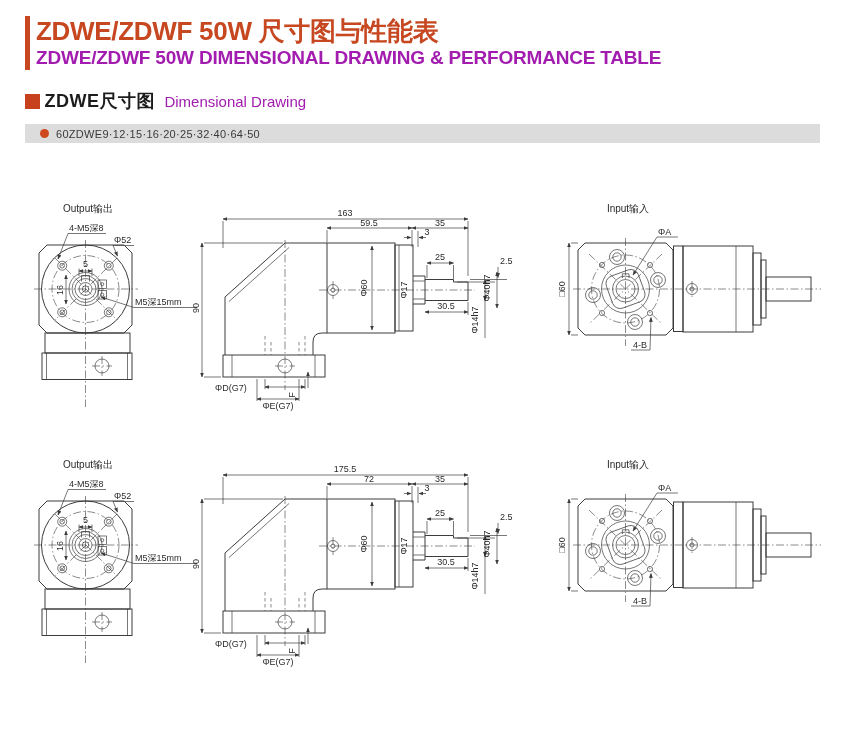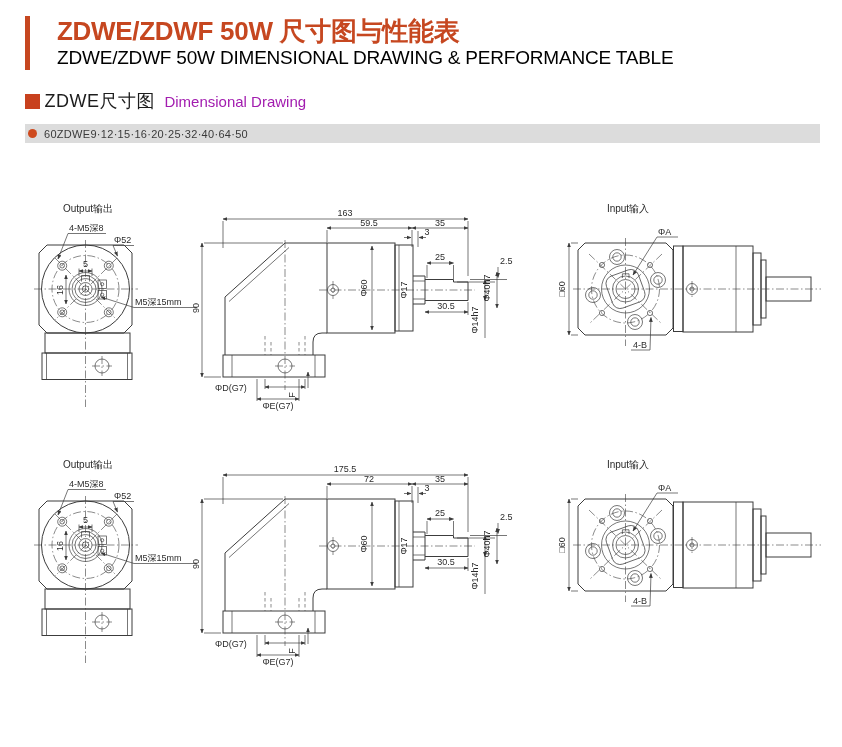--- a/index.html
+++ b/index.html
@@ -2,30 +2,30 @@
 <html><head>
 <meta charset="utf-8">
 <style>
   html,body{margin:0;padding:0}
   body{
     width:842px;height:747px;overflow:hidden;background:#ffffff;
     font-family:"Liberation Sans","DejaVu Sans",sans-serif;
     position:relative;
   }
   
-  .hdr{margin:16px 0 0 25px;border-left:5px solid #c64720;padding-left:27px}
+  .hdr{margin:16px 0 0 25px;border-left:5px solid #c64720;padding-left:6px}
   .hdr h1{margin:0;color:#c64720;font-size:26px;line-height:30px;font-weight:bold;letter-spacing:-0.3px}
-  .hdr h2{margin:0;color:#000000;font-size:19px;line-height:24px;font-weight:400;letter-spacing:-0.2px}
+  .hdr h2{margin:0;color:#a21caf;font-size:19px;line-height:24px;font-weight:700;letter-spacing:-0.2px}
   
   .sec{margin:21px 0 12px 25px;line-height:20px;white-space:nowrap}
   .sec .sq{display:inline-block;width:15px;height:15px;background:#c8411e;vertical-align:-2px}
-  .sec .cn{font-size:18px;font-weight:normal;color:#1c1c1c;letter-spacing:0.5px}
+  .sec .cn{font-size:18px;font-weight:bold;color:#1c1c1c;letter-spacing:0.5px}
   .sec .en{font-size:15px;color:#a21caf;margin-left:5px}
   
-  .banner{margin:0 22px 0 25px;height:19px;background:#dcdcdc;display:flex;align-items:center;padding-left:3px;box-sizing:border-box}
+  .banner{margin:0 22px 0 25px;height:19px;background:#dcdcdc;display:flex;align-items:center;padding-left:15px;box-sizing:border-box}
   .banner .dot{width:9px;height:9px;border-radius:50%;background:#ce4a1e;flex:none}
   .banner .btxt{font-size:11px;color:#3a3a3a;margin-left:7px;letter-spacing:0.3px}
   
   .row{position:relative;height:256px}
   .row svg{position:absolute;overflow:visible}
   .ov{left:25px;top:53px}
   .sv{left:195px;top:47px}
   .iv{left:545px;top:53px}
   
   .ln{stroke:#3c3c3c;stroke-width:1;fill:none}

